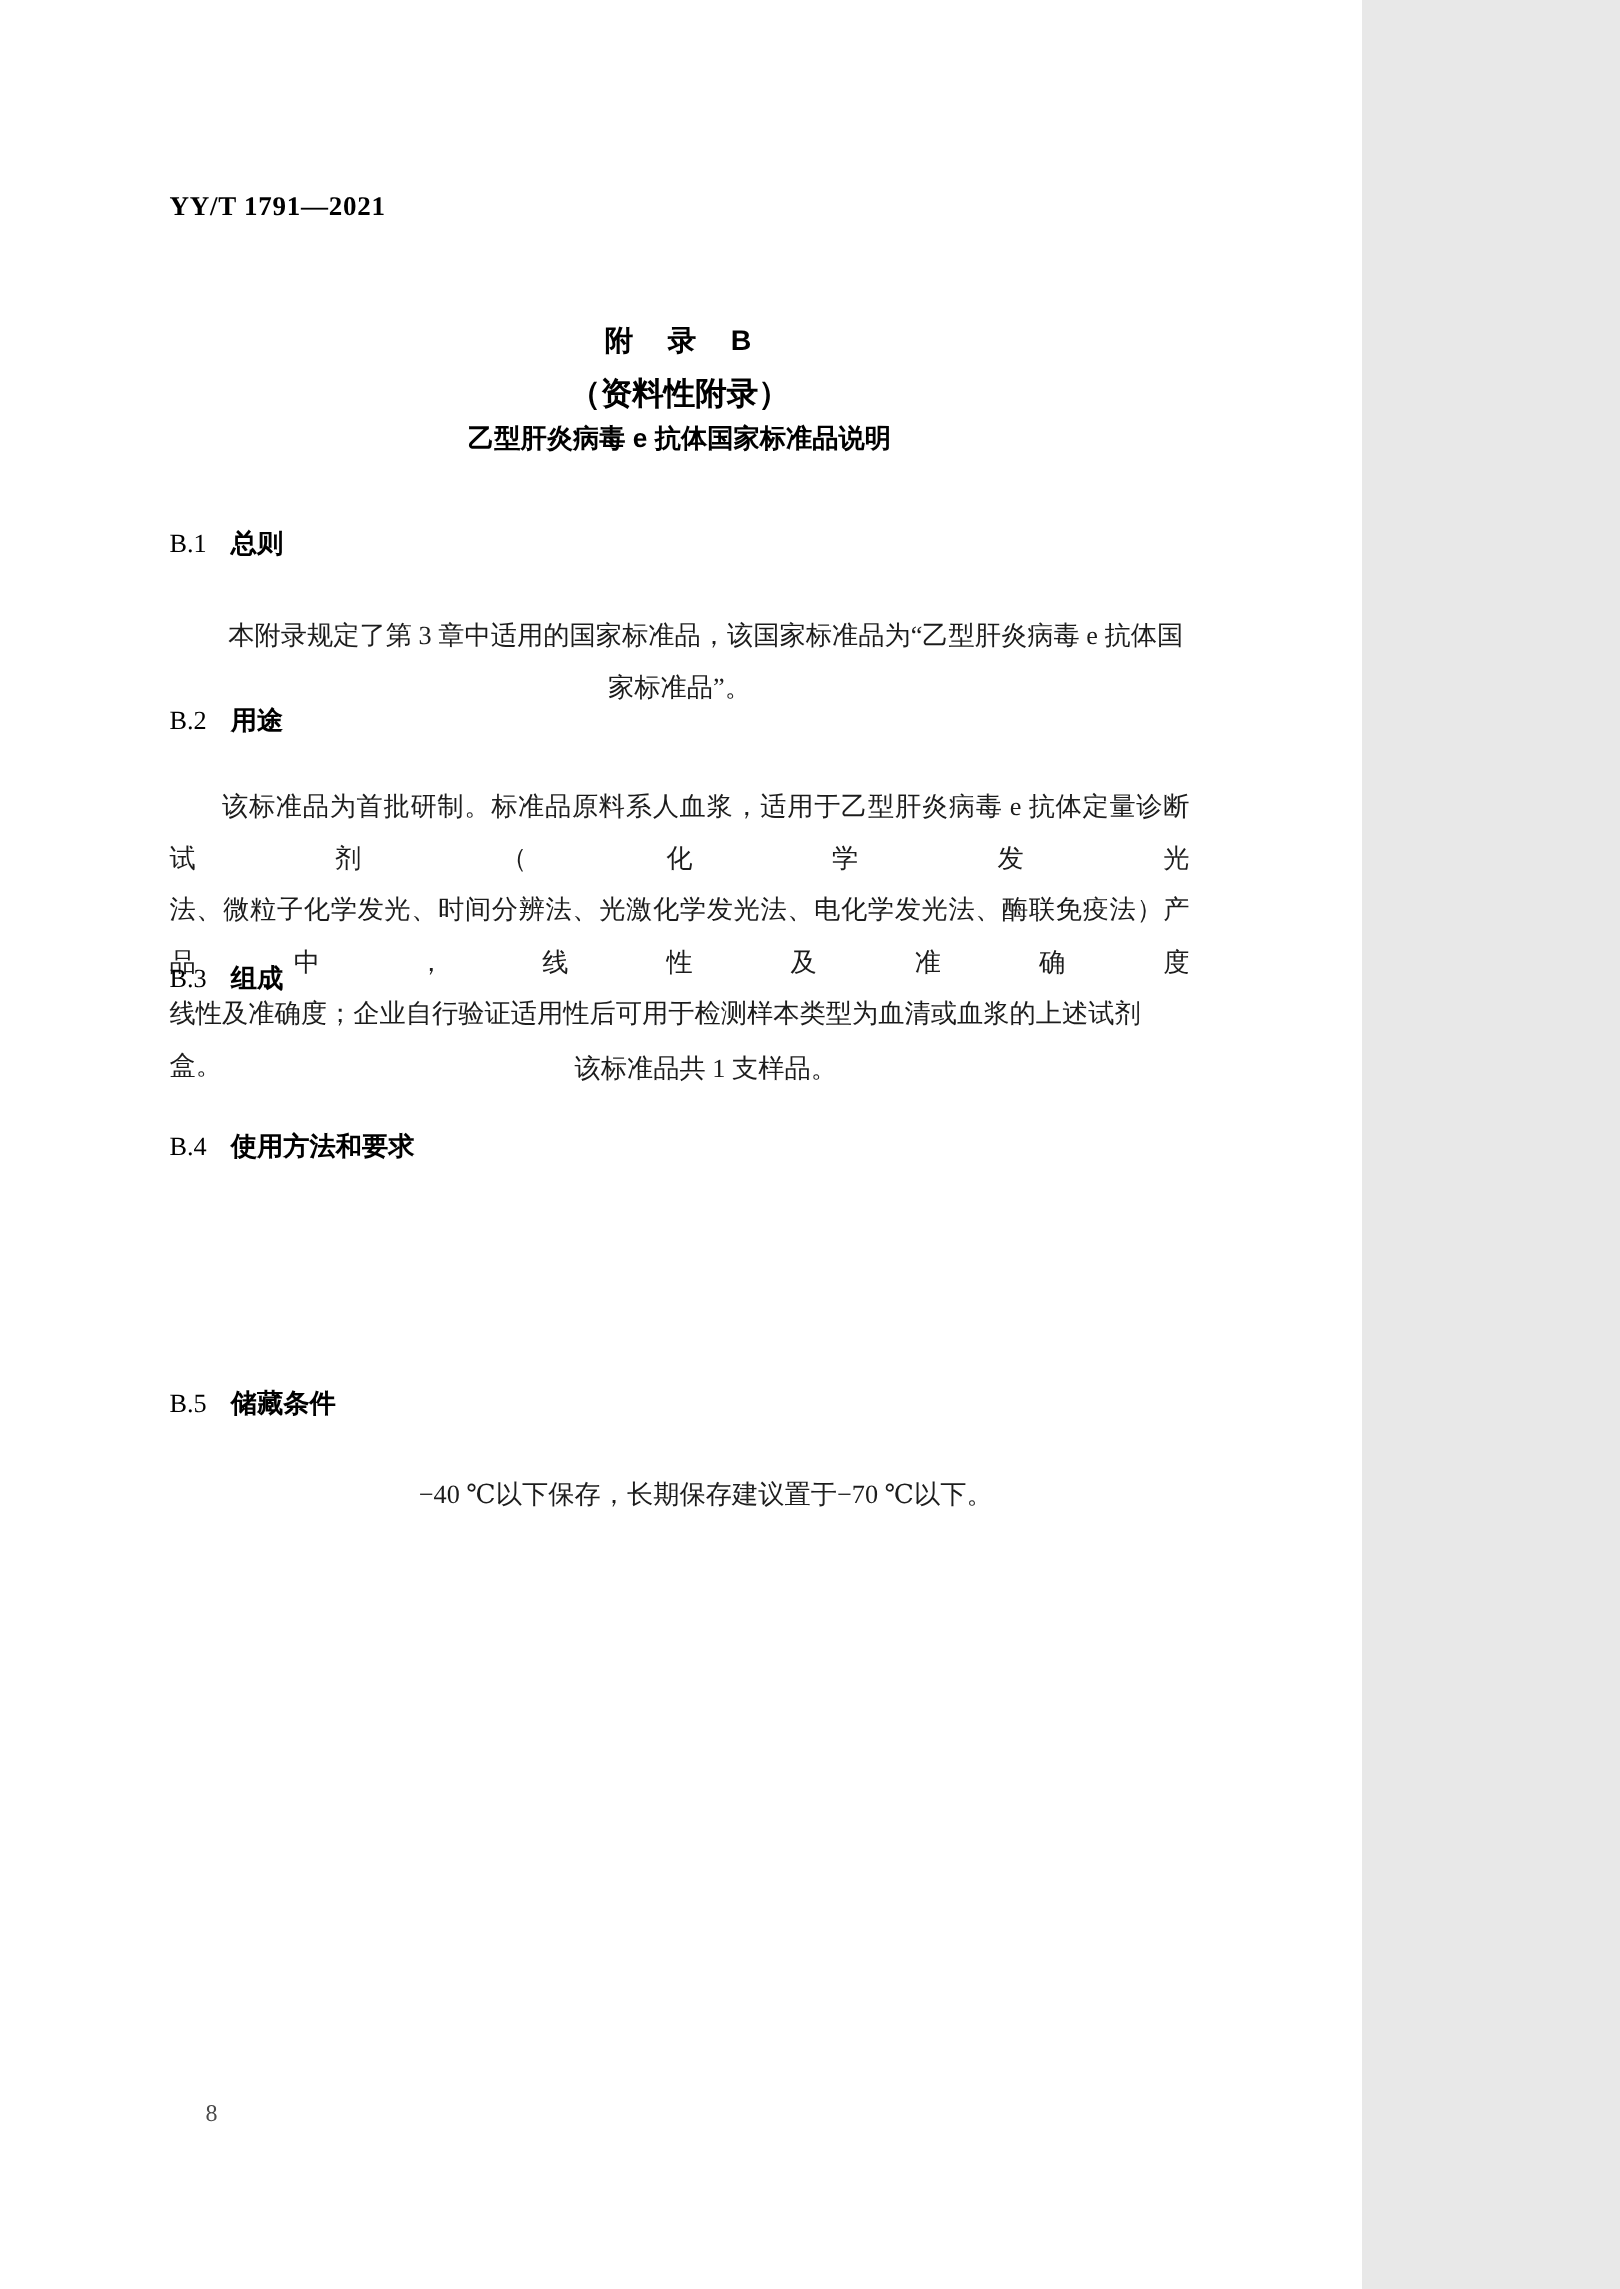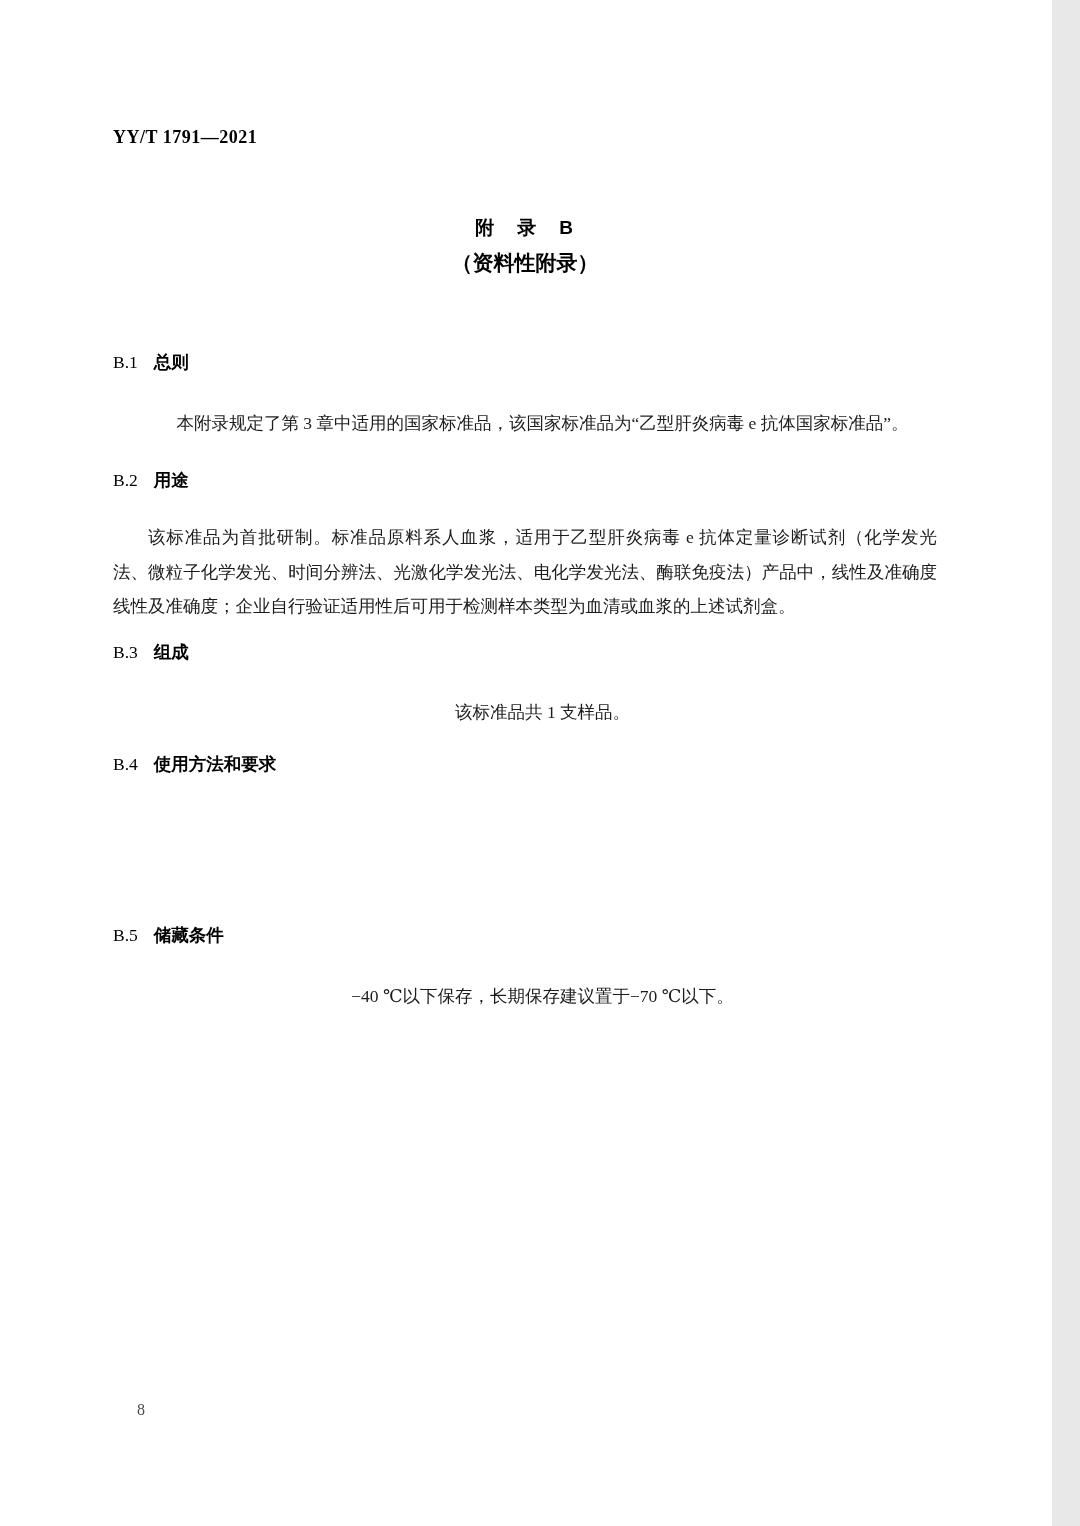--- a/index.html
+++ b/index.html
@@ -2,21 +2,21 @@
 <html><head>
 <meta charset="utf-8">
 <style>
   html, body {
     margin: 0;
     padding: 0;
     background: #e8e8e8;
   }
   .page {
     position: relative;
-    width: 1052px;
+    width: 908px;
     height: 1526px;
     background: #ffffff;
     overflow: hidden;
     font-family: "Liberation Serif", "DejaVu Serif", serif;
     color: #1c1c1c;
   }
   .abs { position: absolute; }
 
   .doc-code {
     left: 113px;
@@ -96,20 +96,21 @@
 </style>
 </head>
 <body>
 
 <div class="page">
 
   <div class="abs doc-code">YY/T 1791—2021</div>
 
   <div class="abs centerline appendix-label">附　录　B</div>
   <div class="abs centerline appendix-note">（资料性附录）</div>
+  <div class="abs centerline appendix-title">乙型肝炎病毒 e 抗体国家标准品说明</div>
 
   <div class="abs sec-head" style="top:351px">
     <span class="sec-num">B.1</span><span class="sec-title">总则</span>
   </div>
   <div class="abs para" style="top:406px">
     <div class="bodyline indent">本附录规定了第 3 章中适用的国家标准品，该国家标准品为“乙型肝炎病毒 e 抗体国家标准品”。</div>
   </div>
 
   <div class="abs sec-head" style="top:469px">
     <span class="sec-num">B.2</span><span class="sec-title">用途</span>

